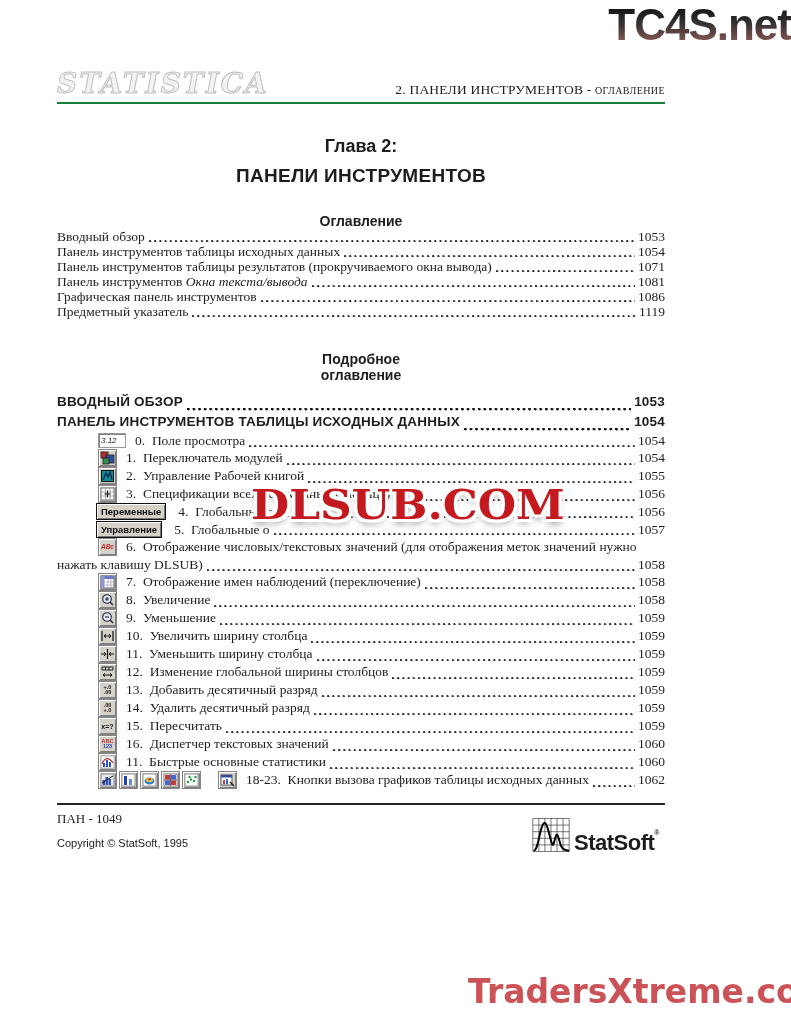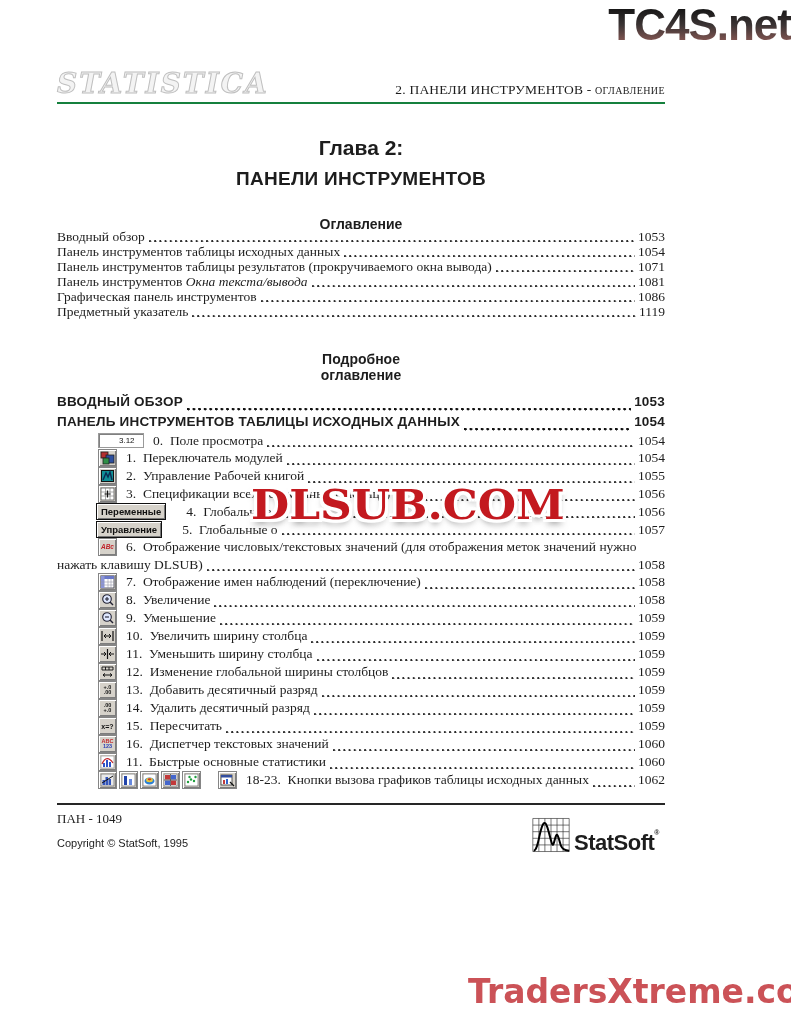--- a/index.html
+++ b/index.html
@@ -29,21 +29,21 @@
   .header { position:absolute; top:70px; left:0; width:100%; border-bottom:2px solid #15803d;
             padding-bottom:4px; display:flex; justify-content:space-between; align-items:flex-end;text-align:right; }
   .stat-logo { font-family:"DejaVu Serif",serif; font-style:italic; font-weight:bold; font-size:28px;
                letter-spacing:2px; color:#f3f3f3; -webkit-text-stroke:1px #bfbfbf; line-height:28px; }
   .chap { font-size:13.5px; letter-spacing:.2px; }
   .chap-small { font-size:10px; letter-spacing:.4px; }
 
   
   .titleblock { position:absolute; top:136px; left:0; width:100%; text-align:center;
                 font-family:"Liberation Sans",sans-serif; font-weight:bold; }
-  .t1 { font-size:21px; }
+  .t1 { font-size:18px; }
   .t2 { font-size:19px; margin-top:8px; letter-spacing:.3px; }
   .t3 { font-size:14px; margin-top:26px; }
 
   
   .toc { position:absolute; top:230px; left:0; width:100%; }
   .trow { display:flex; align-items:baseline; line-height:14.9px; font-size:13.5px; }
   .lbl { white-space:pre-wrap; }
   .it { font-style:italic; }
   .lead { flex:1 1 auto; height:4px; align-self:flex-end; margin:0 3px 1.5px 4px;
           background-image:radial-gradient(circle at 1.1px 2.2px,#2a2a2a 0.9px,rgba(0,0,0,0) 1.3px);
@@ -62,31 +62,31 @@
   .ind { padding-left:41px; }
   .ind2 { padding-left:39px; }
 
   
   .ic { display:inline-flex; align-items:center; justify-content:center; width:17px; height:16px;
         background:#d6d2ca; border:1px solid #858585; box-shadow:inset 1px 1px 0 #fff, inset -1px -1px 0 #7d7d7d;
         vertical-align:-3px; align-self:center; flex:0 0 auto; margin-right:9px; overflow:hidden; }
   .ic svg { display:block; }
   .ic-field { width:24px; height:13px; background:#fff; border:1px solid #9a9a9a;
               box-shadow:inset 1px 1px 0 #808080; justify-content:flex-start;
-              font-family:"Liberation Sans",sans-serif; font-size:8px; padding-left:20px; color:#111; }
+              font-family:"Liberation Sans",sans-serif; font-size:8px; padding-left:2px; color:#111;font-style:italic; }
   .tiny2 { font-family:"Liberation Sans",sans-serif; font-size:5.5px; line-height:5px; font-weight:bold;
            text-align:center; color:#111; }
   .tiny2 span { display:block; }
   .abc-red { font-family:"Liberation Sans",sans-serif; font-size:6.5px; font-weight:bold; font-style:italic; color:#c0262c; }
   .recalc { font-family:"Liberation Sans",sans-serif; font-size:7px; font-weight:bold; color:#111; }
   .red { color:#c0262c; } .blue { color:#2b3fb4; }
   .win-btn { display:inline-flex; align-items:center; justify-content:center; height:15px; padding:0 4px;
              background:#d6d2ca; border:1px solid #111; box-shadow:inset 1px 1px 0 #fff, inset -1px -1px 0 #777;
              font-family:"Liberation Sans",sans-serif; font-weight:bold; font-size:9.5px; color:#111;
-             align-self:center; flex:0 0 auto; margin-right:20px; white-space:nowrap; }
+             align-self:center; flex:0 0 auto; margin-right:12px; white-space:nowrap; }
   .iconrow { display:inline-flex; gap:2px; align-self:center; margin-right:9px; }
   .iconrow .ic { margin-right:0; }
   .gap { width:8px; }
 
   
   .footer { position:absolute; top:803px; left:0; width:100%; border-top:2px solid #262626; height:70px; }
   .pan { position:absolute; top:6px; width:100%; text-align:left; font-size:13px; }
   .copy { position:absolute; left:0; top:32px; font-family:"Liberation Sans",sans-serif; font-size:11px; }
   .brand { position:absolute; right:6px; top:12px; display:flex; align-items:flex-end; }
   .brand-name { font-family:"Liberation Sans",sans-serif; font-weight:bold; font-size:22px; line-height:20px;

